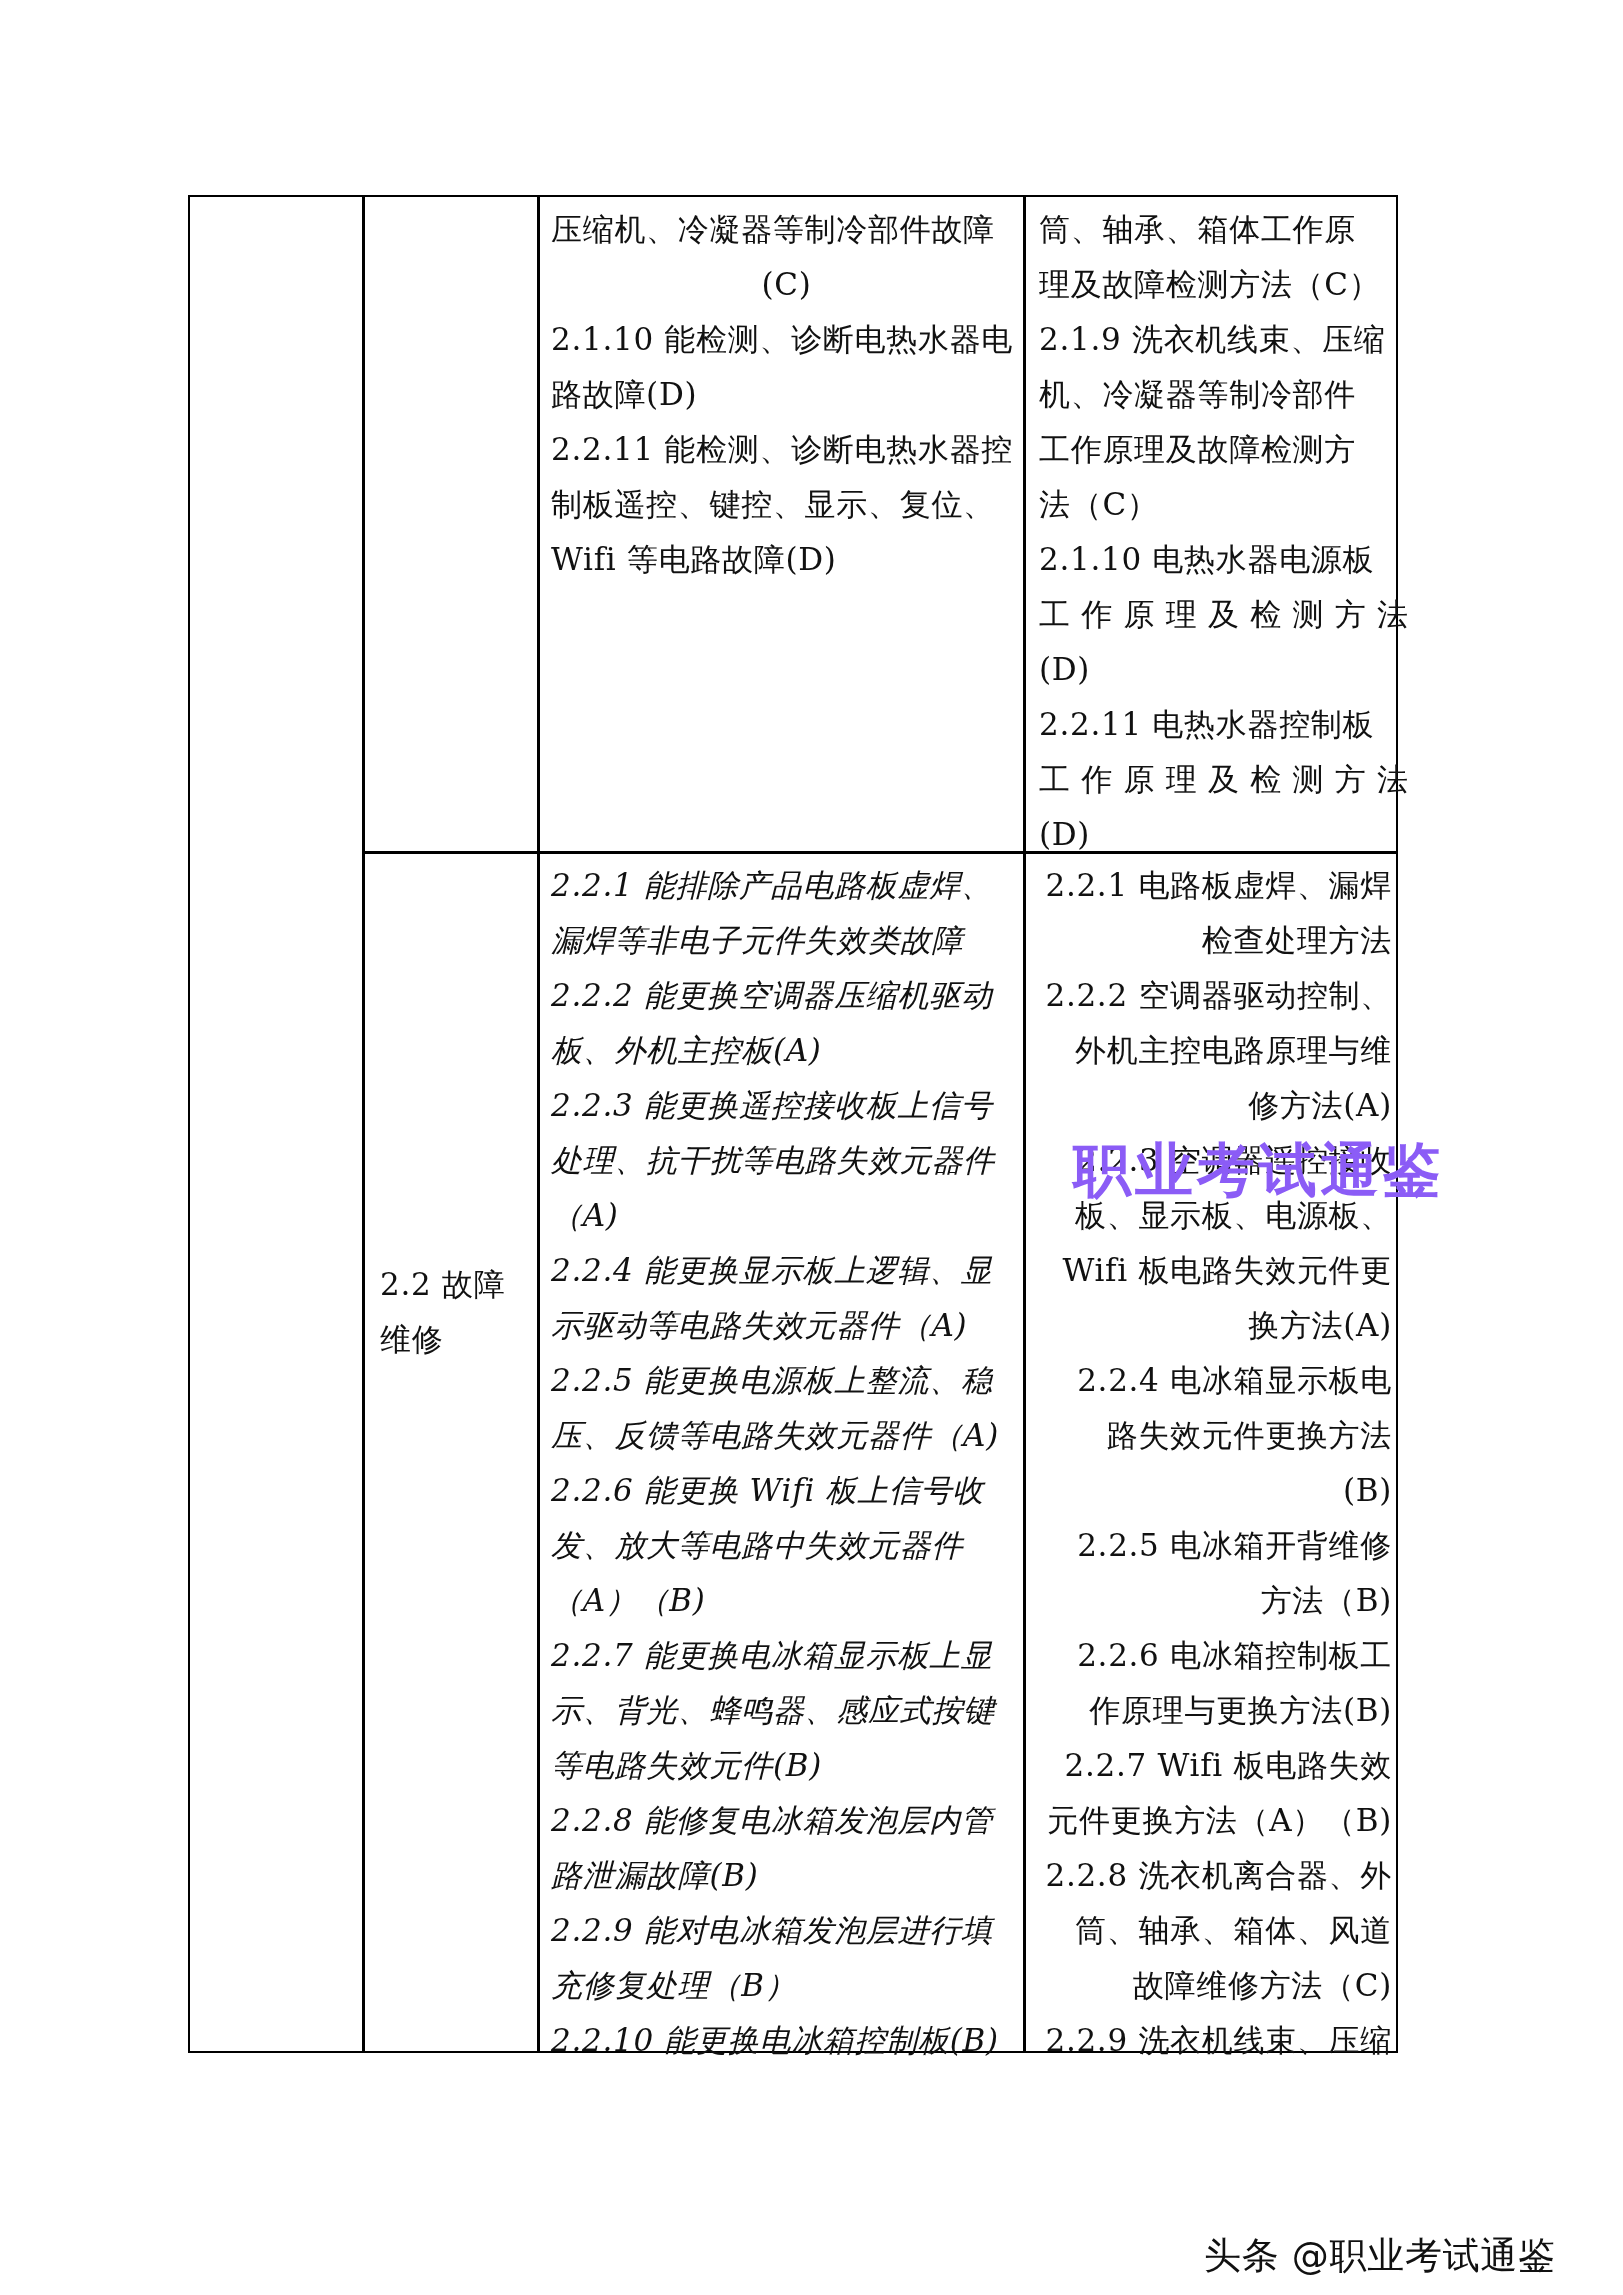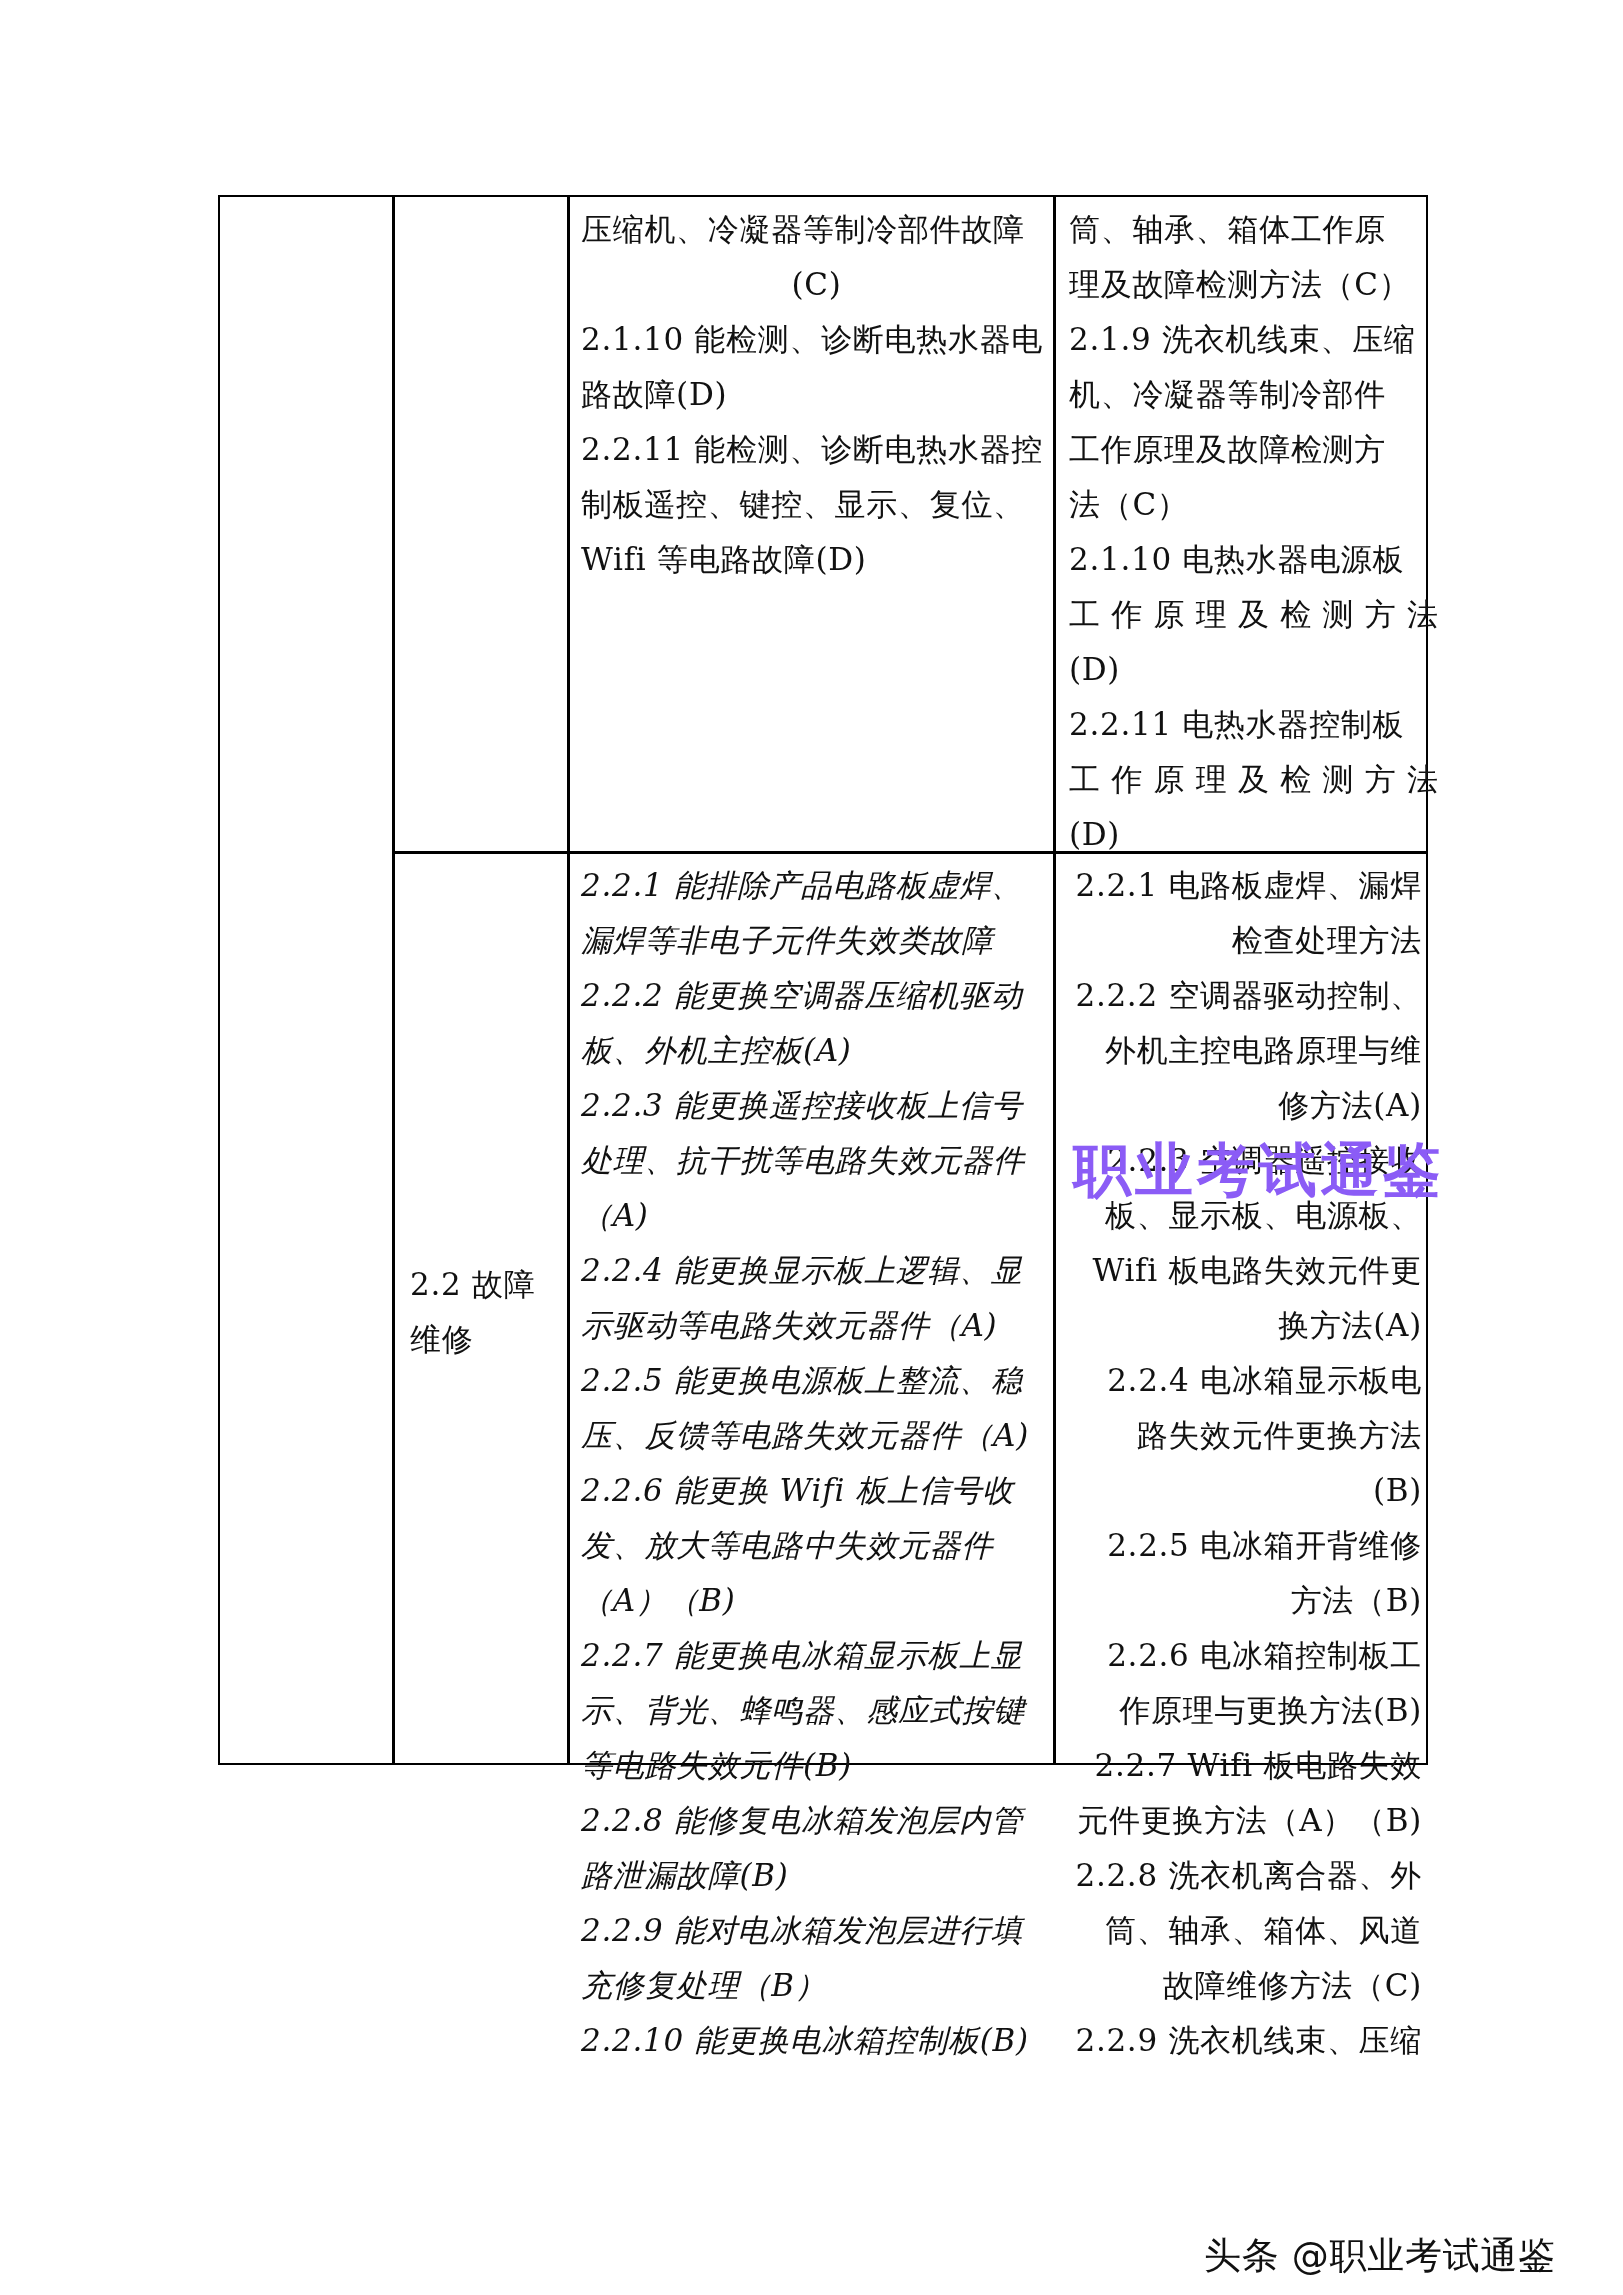--- a/index.html
+++ b/index.html
@@ -1,18 +1,18 @@
 <!DOCTYPE html>
 <html style="font-size:10.5px"><head>
 <meta charset="utf-8">
 <style>
   html, body { margin:0; padding:0; background:#ffffff; }
   body { width:1623px; height:2295px; position:relative; overflow:hidden;
          font-family: "DejaVu Serif", "Liberation Serif", serif; color:#111; }
-  .tbl { position:absolute; left:218px; top:195px; width:1210px; height:1570px;
+  .tbl { position:absolute; left:188px; top:195px; width:1210px; height:1858px;
          border:2.6px solid #000; box-sizing:border-box; }
   .vline { position:absolute; top:0; bottom:0; width:2.6px; background:#000; }
   .hline { position:absolute; height:2.6px; background:#000; }
   .cell { position:absolute; box-sizing:border-box; font-size:31px; line-height:55px;
           letter-spacing:0.7px; white-space:nowrap; }
   .cell .ln { display:block; height:55px; }
   .center { text-align:center; }
   .watermark { position:absolute; left:1073px; top:1132px; font-family:Liberation Serif, serif;
                font-size:58px; font-weight:bold; color:#8b5cf6; letter-spacing:3.9px; white-space:nowrap; }
   .footer-wm { position:absolute; left:1204px; top:2225px; font-family:"DejaVu Sans", sans-serif;

